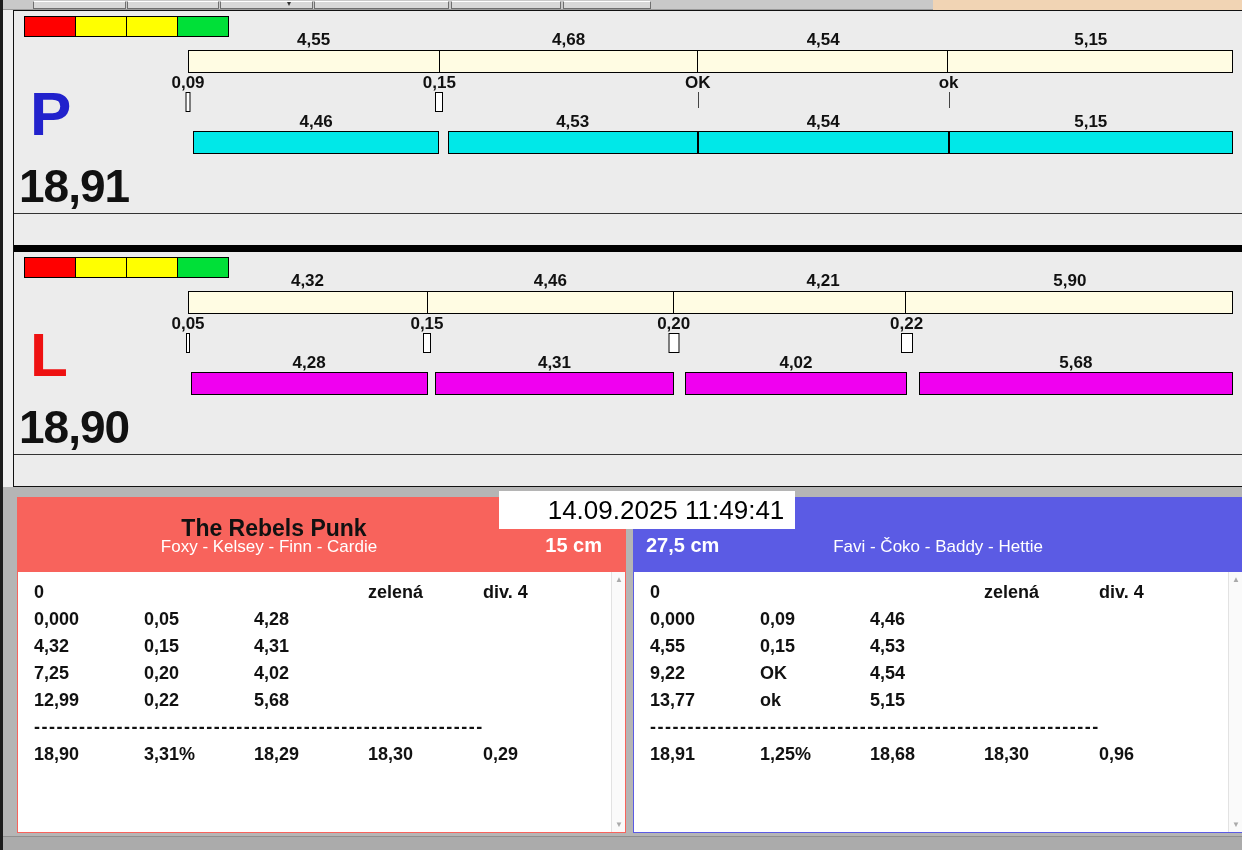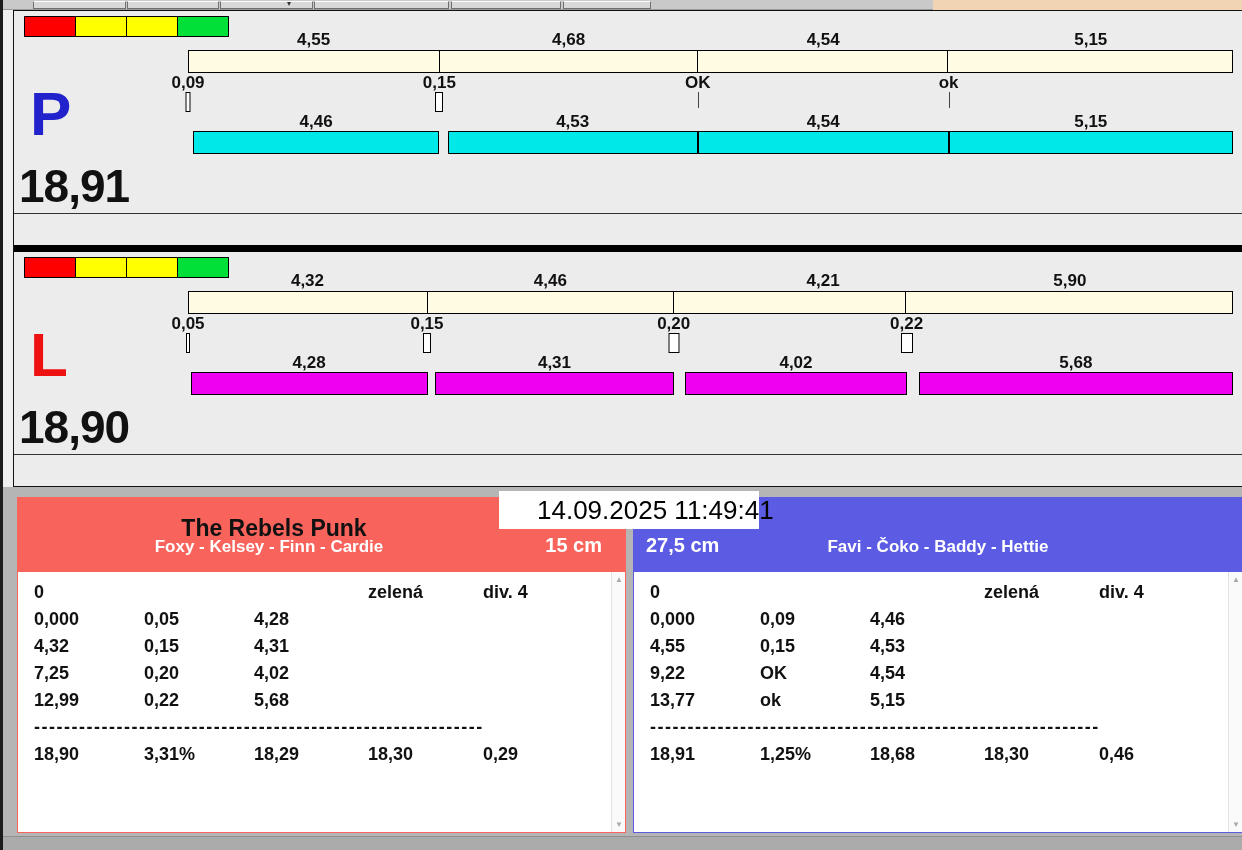--- a/index.html
+++ b/index.html
@@ -38,33 +38,33 @@
   .bottom-bar .bseg { position:absolute; top:0; height:100%; border:1px solid #000; }
   
   .results-region { position:absolute; left:0; top:487px; width:100%; height:349px; background:#b5b5b5; }
   .panel { position:absolute; top:10px; height:336px; }
   .panel-left { left:14px; width:609px; }
   .panel-right { left:630px; width:610px; }
   .panel-header { height:74px; position:relative; }
   .team-name { font-size:23px; font-weight:bold; color:#111; text-align:center; padding-top:17px; line-height:28px; }
   .panel-left .team-name { padding-right:95px; }
   .panel-right .team-name { padding-left:110px; }
-  .team-members { position:absolute; top:40px; width:100%; font-size:17px; font-weight:bold; color:#fff; text-align:center; }
+  .team-members { position:absolute; top:40px; width:100%; font-size:17px; font-weight:normal; color:#fff; text-align:center; }
   .panel-left .team-members { padding-right:105px; }
   .panel-right .team-members { }
   .badge { position:absolute; top:37px; font-size:20px; font-weight:bold; color:#fff; }
   .panel-left .badge { right:24px; }
   .panel-right .badge { left:13px; }
   .results-text { position:relative; height:262px; background:#fff; overflow:hidden; padding:7px 0 0 16px; }
   .trow { display:grid; grid-template-columns:110px 110px 114px 115px auto; height:27px; font-size:18px; font-weight:bold; color:#111; line-height:27px; }
   .dashrow { display:block; letter-spacing:1.5px; white-space:nowrap; overflow:hidden; width:460px; }
   .scrollbar { position:absolute; right:0; top:0; width:14px; height:100%; background:#fafafa; border-left:1px solid #e2e2e2; }
   .scroll-ic { position:absolute; left:2px; width:10px; font-size:8px; color:#aaa; text-align:center; }
   .scroll-up { top:3px; } .scroll-down { bottom:3px; }
-  .timestamp-box { position:absolute; left:496px; top:4px; width:260px; height:38px; background:#fff; text-align:center; font-size:26px; color:#000; line-height:38px; white-space:nowrap;padding-left:38px; }
+  .timestamp-box { position:absolute; left:496px; top:4px; width:296px; height:38px; background:#fff; text-align:center; font-size:26px; color:#000; line-height:38px; white-space:nowrap;padding-left:38px; }
   .bottom-strip { position:absolute; left:0; top:836px; width:100%; height:14px; background:#ababab; border-top:1px solid #8f8f8f; }
 </style>
 </head>
 <body>
 
 <div class="window">
 
   <div class="top-strip">
     <div class="strip-btn" style="left:30px;width:93px"></div>
     <div class="strip-btn" style="left:124px;width:92px"></div>
@@ -281,21 +281,21 @@
             <div class="tcell">5,15</div>
             <div class="tcell"></div>
             <div class="tcell"></div>
           </div>
           <div class="trow dashrow">------------------------------------------------------------</div>
           <div class="trow">
             <div class="tcell">18,91</div>
             <div class="tcell">1,25%</div>
             <div class="tcell">18,68</div>
             <div class="tcell">18,30</div>
-            <div class="tcell">0,46</div>
+            <div class="tcell">0,96</div>
           </div>
           <div class="scrollbar">
           <div class="scroll-ic scroll-up">▲</div>
           <div class="scroll-ic scroll-down">▼</div>
         </div>
       </div>
     </div>
 
     <div class="timestamp-box">14.09.2025 11:49:41</div>
   </div>

